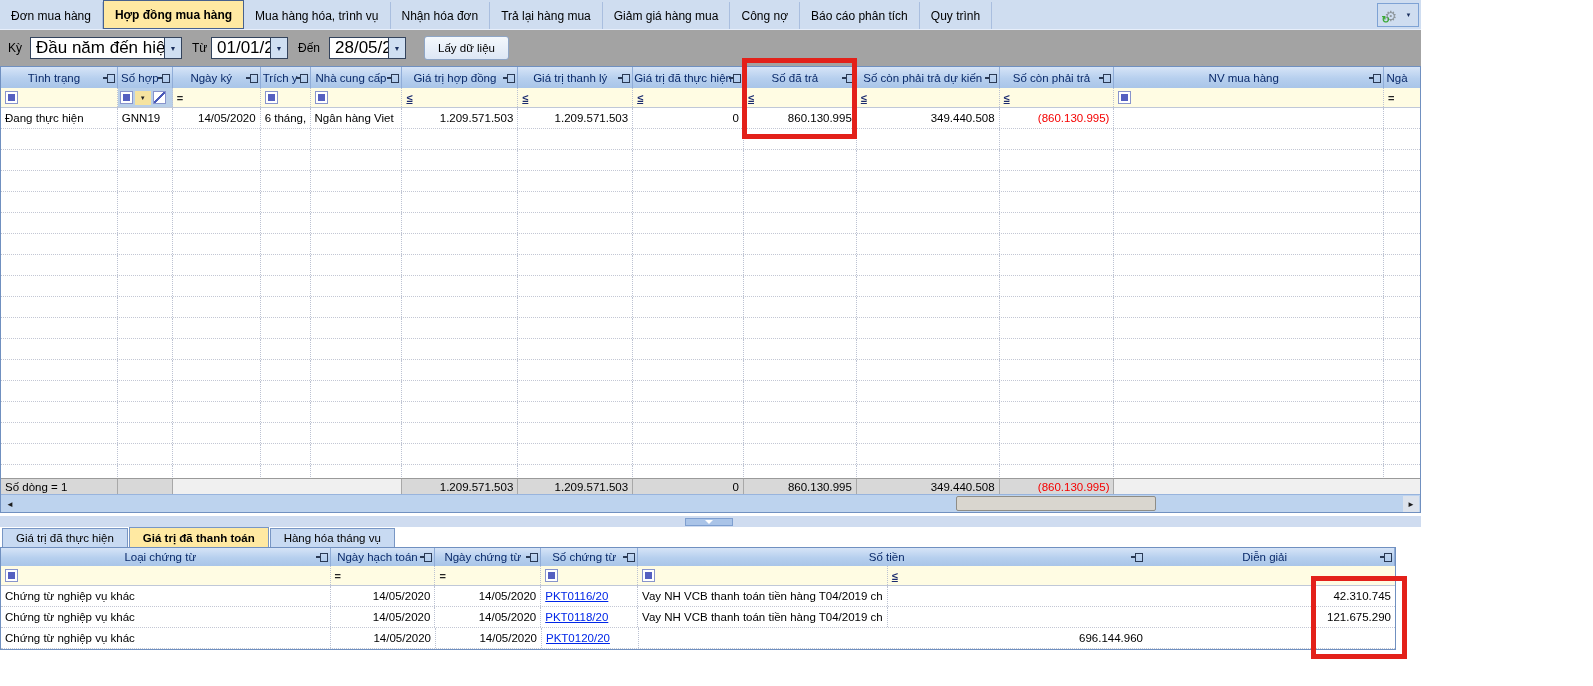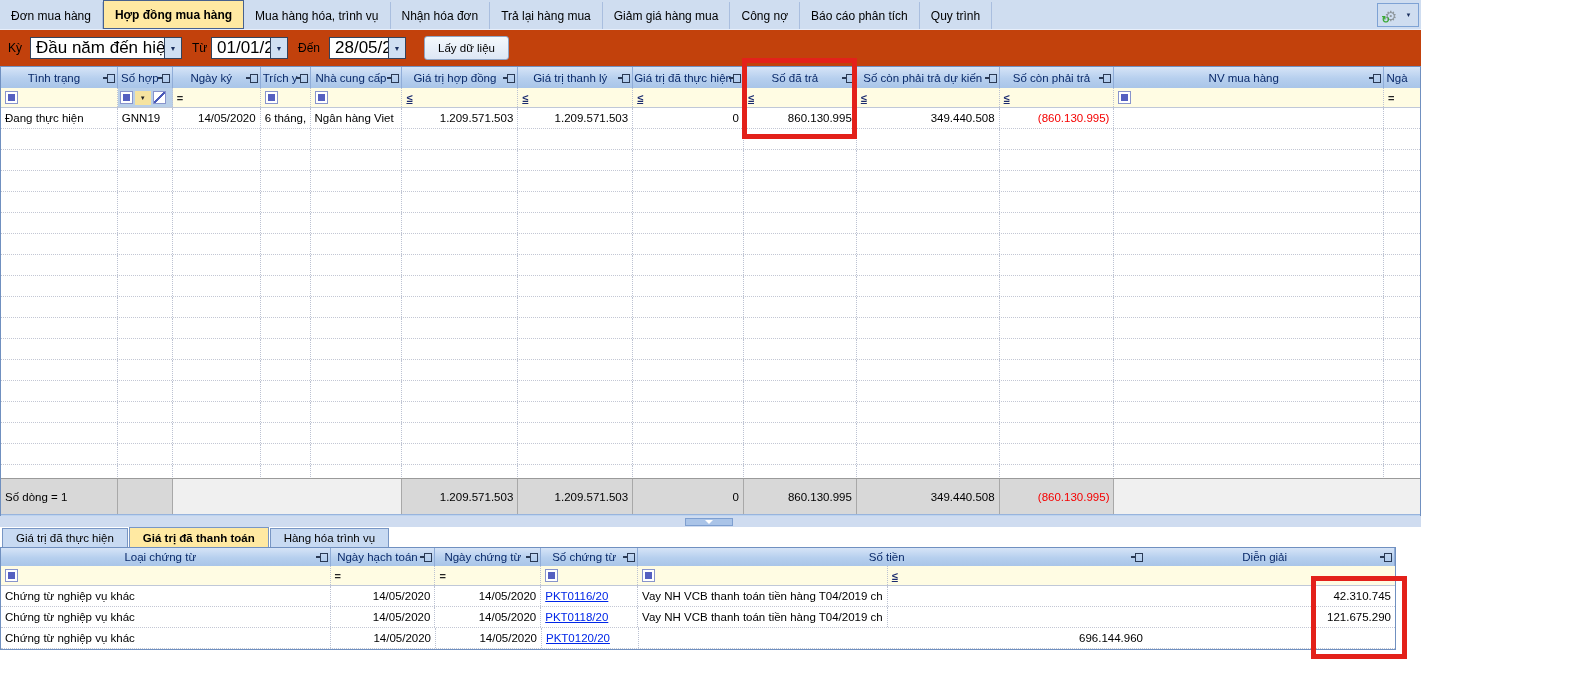--- a/index.html
+++ b/index.html
@@ -12,21 +12,21 @@
   .mtab { display:inline-flex; align-items:center; height:27px; padding:0 11px; font-size:12px; color:#000; border-right:1px solid #a9bedf; cursor:default; white-space:nowrap; }
   .mtab.active { background:#ffe9a2; border:1px solid #46618e; font-weight:bold; height:29px; }
 
   .settings-btn { position:absolute; left:1377px; top:3px; width:42px; height:24px; border:1px solid #7ea2d4; display:flex; align-items:center; justify-content:center; gap:5px; cursor:pointer; }
   .gear-wrap { position:relative; width:16px; height:16px; }
   .gear-glyph { font-size:14px; line-height:16px; color:#8d969b; }
   .gear-green { position:absolute; left:-3px; bottom:-2px; font-size:10px; color:#3aaa35; font-weight:bold; }
   .dd-arrow-sm { font-size:6px; color:#1a2f5e; }
 
   
-  .toolbar { position:absolute; left:0; top:30px; width:1421px; height:36px; background:#c2410c; }
+  .toolbar { position:absolute; left:0; top:30px; width:1421px; height:36px; background:#a3a3a3; }
   .tb-label { position:absolute; font-size:12px; color:#000; top:11px; }
   .combo { position:absolute; top:7px; height:22px; display:flex; background:#fff; border:1px solid #33435c; }
   .combo .val { flex:1; display:flex; align-items:center; padding:0 5px; font-size:17px; white-space:nowrap; overflow:hidden; }
   .combo .dd { width:17px; background:#cfdff2; border-left:1px solid #33435c; display:flex; align-items:center; justify-content:center; font-size:7px; color:#1a2f5e; cursor:pointer; }
   .load-btn { position:absolute; left:424px; top:6px; height:24px; padding:0 13px; background:linear-gradient(#f4f8fc,#dde7f5); border:1px solid #8fa6c6; border-radius:3px; font-size:11.5px; color:#000; cursor:pointer; }
 
   
   .grid { position:absolute; border:1px solid #7090c0; background:#fff; }
   .trow { display:flex; background:#fff; border-bottom:1px dotted #c3c7d4; }
   .hrow { display:flex; height:21px; }
@@ -53,21 +53,21 @@
   .sohop-filter { background:#b9cfe8; display:flex; align-items:center; gap:2px; padding:0 2px; }
   .ddseg { width:16px; height:14px; background:#f5e3a0; display:flex; align-items:center; justify-content:center; font-size:6px; color:#222; cursor:pointer; }
 
   
   .uc0{width:117px}.uc1{width:55px}.uc2{width:88px}.uc3{width:50px}.uc4{width:92px}
   .uc5{width:116px}.uc6{width:115px}.uc7{width:111px}.uc8{width:113px}.uc9{width:143px}
   .uc10{width:115px}.uc11{width:270px}.uc12{width:36px;border-right:none}
 
   #empty-rows { height:349px; overflow:hidden; }
 
-  .sumrow { display:flex; height:36px; border-top:1px solid #9a9a9a; font-size:11.5px; }
+  .sumrow { display:flex; height:16px; border-top:1px solid #9a9a9a; font-size:11.5px; }
   .scell { display:flex; align-items:center; height:100%; padding:0 4px; border-right:1px solid #a8a8a8; background:#d8d8d8; overflow:hidden; white-space:nowrap; font-size:11.5px; }
   .scell.light { background:#f0f0f0; }
   .sw0{width:117px}.sw1{width:55px}.sw2{width:230px}.sw3{width:116px}.sw4{width:115px}
   .sw5{width:111px}.sw6{width:113px}.sw7{width:143px}.sw8{width:115px}.sw9{width:306px;border-right:none}
 
   .hscroll { position:relative; height:18px; background:#bdd3ee; border-top:1px solid #98b4dd; }
   .hs-btn { position:absolute; top:1px; width:16px; height:16px; display:flex; align-items:center; justify-content:center; font-size:8px; color:#1c1c1c; cursor:pointer; }
   .hs-btn.right { background:#dde3ec; }
   .hs-thumb { position:absolute; left:955px; top:1px; width:200px; height:15px; background:#d9d6cf; border:1px solid #8f8d86; border-radius:2px; cursor:grab; }
 
@@ -522,21 +522,21 @@
 
   <div class="splitter">
     <div class="split-handle">
           <span class="tri-down"></span>
         </div>
   </div>
 
   <div class="dtabs">
     <div class="dtab">Giá trị đã thực hiện</div>
     <div class="dtab active">Giá trị đã thanh toán</div>
-    <div class="dtab">Hàng hóa trình vụ</div>
+    <div class="dtab">Hàng hóa tháng vụ</div>
   </div>
 
   <div class="grid" style="left:0;top:547px;width:1396px">
     <div class="bhrow">
       <div class="tcell hcell bc0">
             <span>Loại chứng từ</span>
             <span class="pin" style="top:5px"></span>
           </div>
       <div class="tcell hcell bc1">
             <span>Ngày hạch toán</span>

